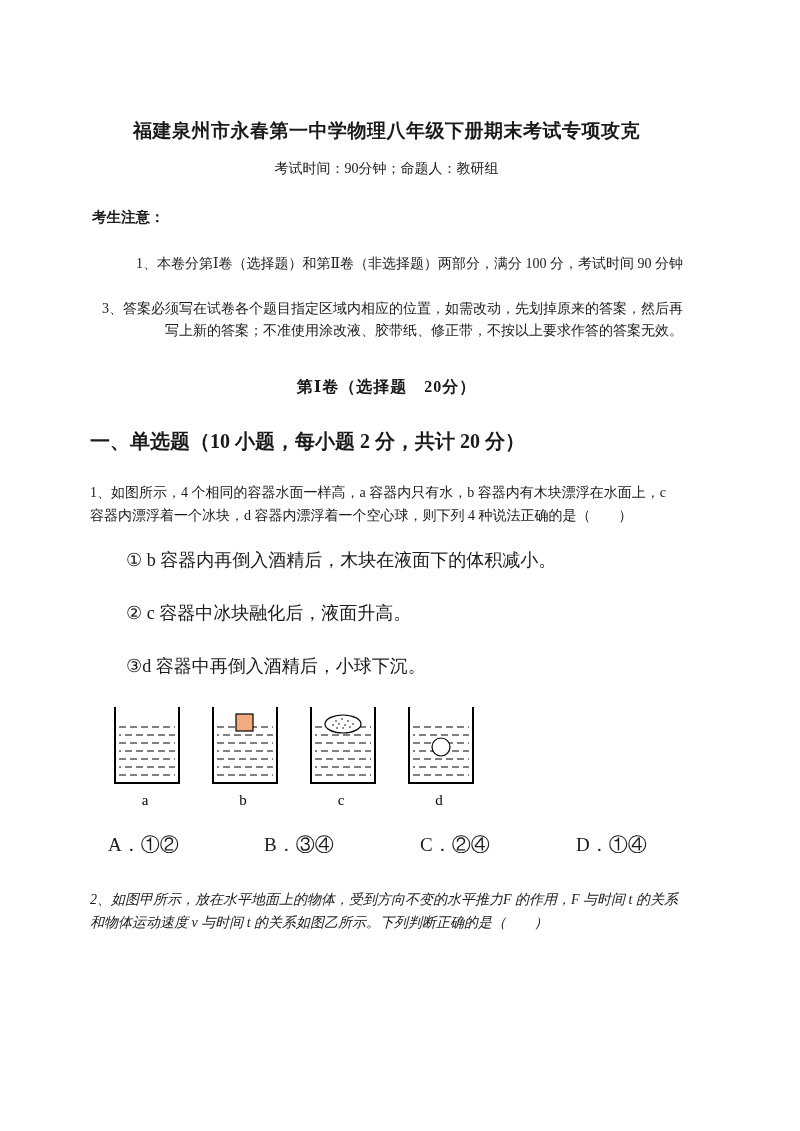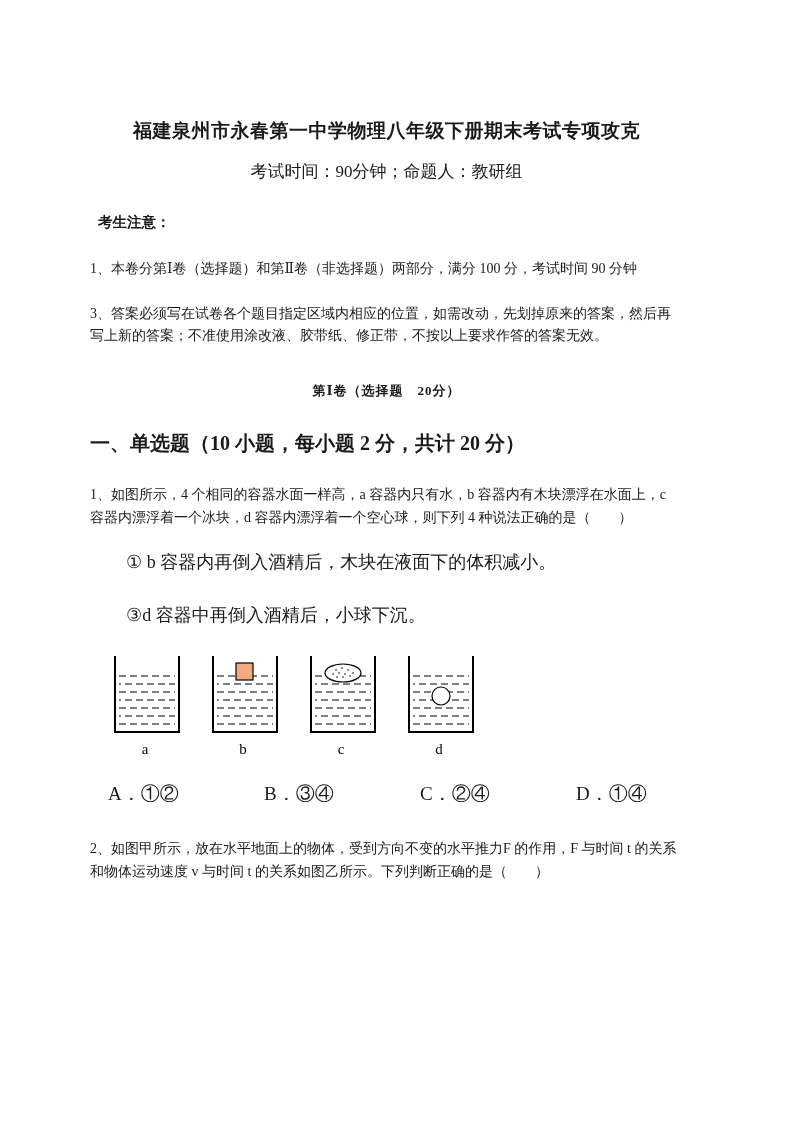--- a/index.html
+++ b/index.html
@@ -23,36 +23,37 @@
   }
   .title {
     margin: 0 0 16px 0;
     font-size: 19px;
     font-weight: bold;
     text-align: center;
     letter-spacing: 0.5px;
   }
   .subtitle {
     margin: 0 0 30px 0;
-    font-size: 17px;
+    font-size: 14px;
     text-align: center;
   }
   .notice-heading {
-    margin: 0 0 26px 8px;
+    margin: 0 0 26px 2px;
     font-size: 14.5px;
     font-weight: bold;
   }
   .notice {
     margin: 0 0 22px 0;
     font-size: 14px;
     line-height: 1.62;
+    text-align: right;
   }
   .section-heading {
     margin: 34px 0 30px 0;
-    font-size: 13px;
+    font-size: 16px;
     font-weight: bold;
     text-align: center;
     letter-spacing: 1px;
   }
   .subsection-heading {
     margin: 0 0 26px 0;
     font-size: 20px;
     font-weight: bold;
   }
   .question {
@@ -73,20 +74,21 @@
   }
   .options-row {
     display: grid;
     grid-template-columns: 156px 156px 156px 1fr;
     padding-left: 18px;
     margin: 0 0 30px 0;
     font-size: 19px;
   }
   .q2 {
     margin-bottom: 16px;
+    font-style: italic;
   }
 </style>
 </head>
 <body>
 
 <div class="page">
   <div class="content">
 
     <h1 class="title">福建泉州市永春第一中学物理八年级下册期末考试专项攻克</h1>
     <p class="subtitle">考试时间：90分钟；命题人：教研组</p>
@@ -94,20 +96,21 @@
     <p class="notice-heading">考生注意：</p>
     <p class="notice">1、本卷分第Ⅰ卷（选择题）和第Ⅱ卷（非选择题）两部分，满分 100 分，考试时间 90 分钟</p>
     <p class="notice">3、答案必须写在试卷各个题目指定区域内相应的位置，如需改动，先划掉原来的答案，然后再写上新的答案；不准使用涂改液、胶带纸、修正带，不按以上要求作答的答案无效。</p>
 
     <h2 class="section-heading">第Ⅰ卷（选择题　20分）</h2>
     <p class="subsection-heading">一、单选题（10 小题，每小题 2 分，共计 20 分）</p>
 
     <p class="question">1、如图所示，4 个相同的容器水面一样高，a 容器内只有水，b 容器内有木块漂浮在水面上，c 容器内漂浮着一个冰块，d 容器内漂浮着一个空心球，则下列 4 种说法正确的是（　　）</p>
 
     <p class="statement">① b 容器内再倒入酒精后，木块在液面下的体积减小。</p>
+    <p class="statement">② c 容器中冰块融化后，液面升高。</p>
     <p class="statement">③d 容器中再倒入酒精后，小球下沉。</p>
 
     <div class="figure">
       <svg width="392" height="106" viewBox="0 0 392 106">
 
         <g transform="translate(1,1)">
           <line x1="0" y1="0" x2="0" y2="76" stroke="#000" stroke-width="2"></line>
           <line x1="64" y1="0" x2="64" y2="76" stroke="#000" stroke-width="2"></line>
           <line x1="-1" y1="76" x2="65" y2="76" stroke="#000" stroke-width="2"></line>
           <g stroke="#000" stroke-width="1">

